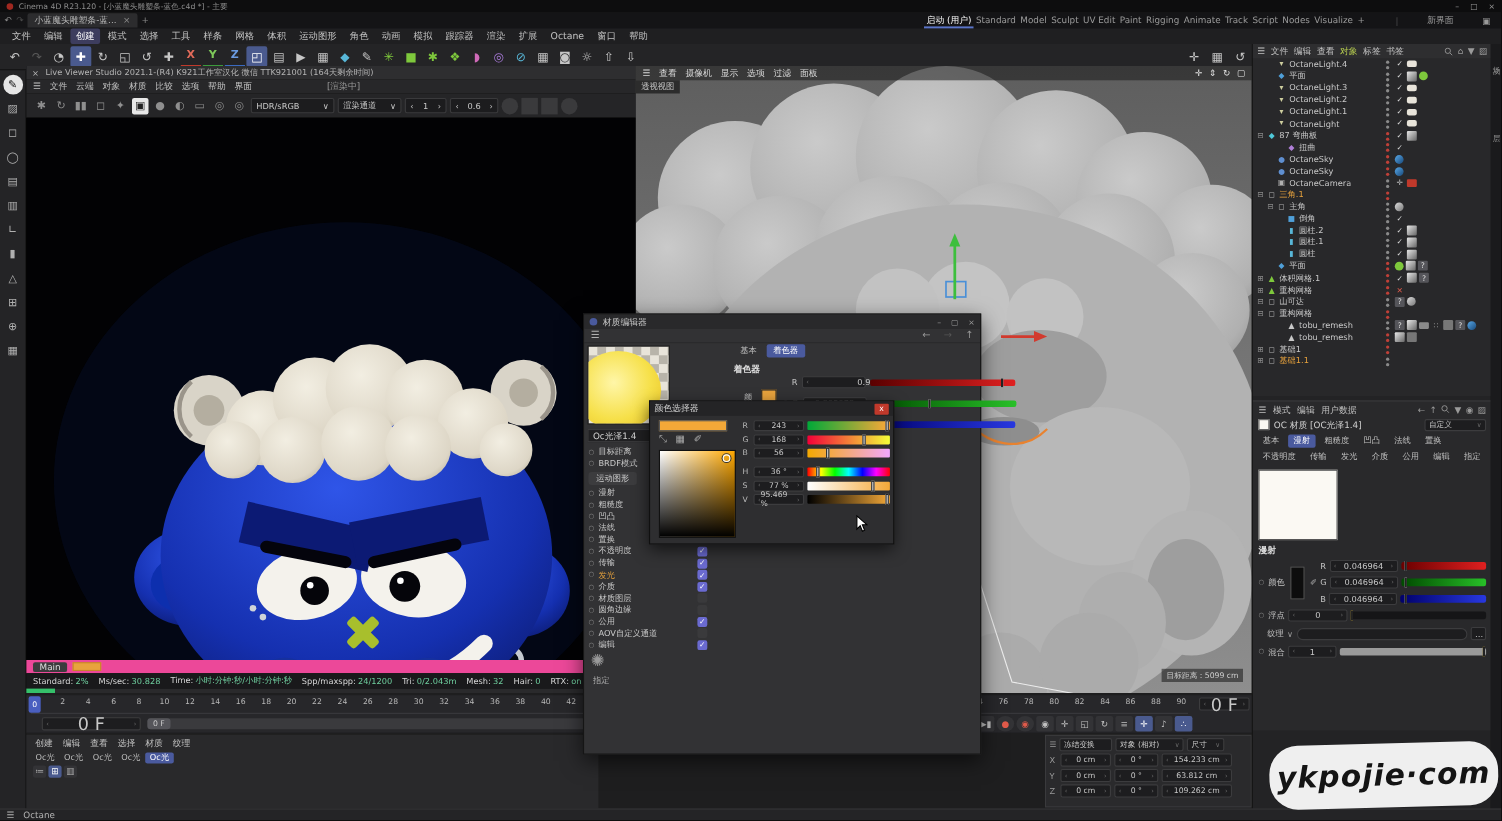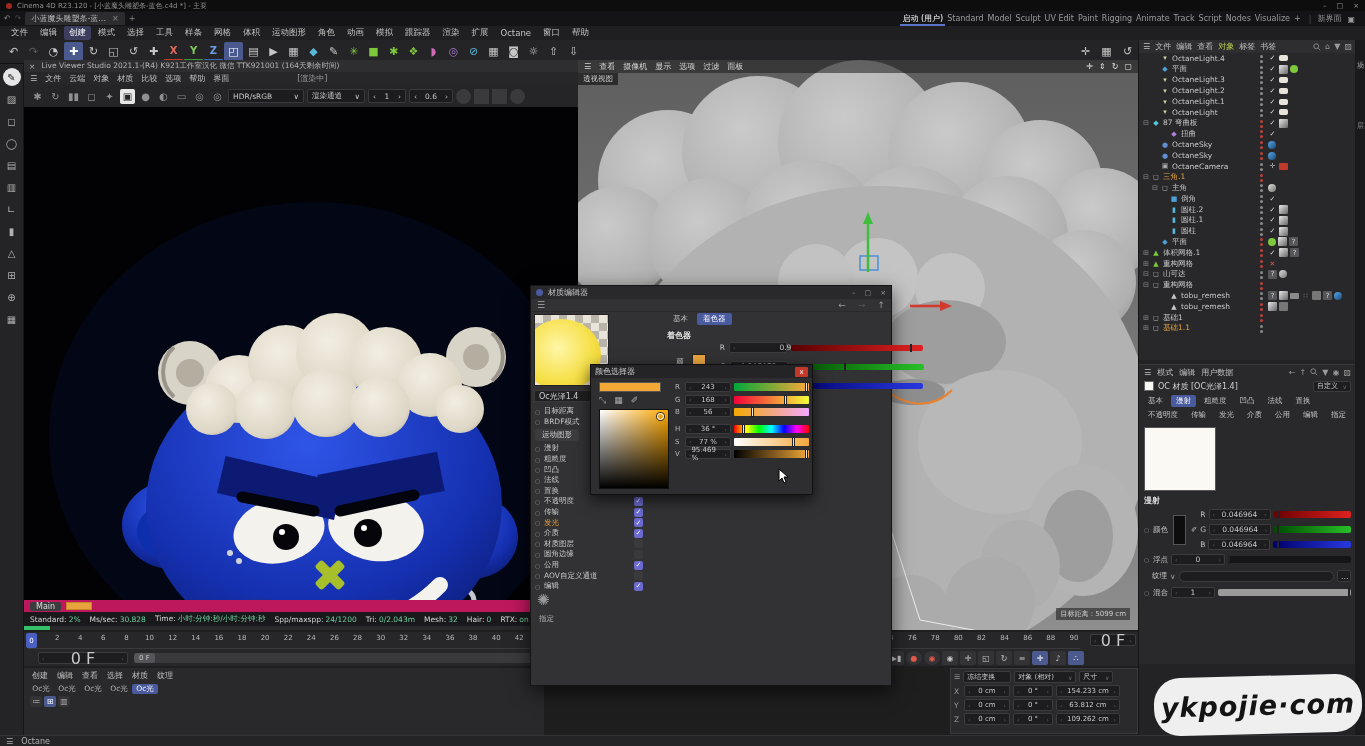--- a/index.html
+++ b/index.html
@@ -4,21 +4,21 @@
 <style>
   html,body{margin:0;padding:0;background:#000;}
   *{box-sizing:border-box;font-family:"DejaVu Sans","Liberation Sans",sans-serif;}
   #root{position:relative;width:1365px;height:746px;background:#1e1e1f;overflow:hidden;color:#c8c8c8;}
   .abs{position:absolute;}
   
   .titlebar{left:0;top:0;width:1365px;height:11px;background:#0d0d0e;font-size:7px;color:#8f8f8f;display:flex;align-items:center;padding:0 6px;gap:5px;}
   .windots{margin-left:auto;display:flex;gap:10px;color:#9a9a9a;font-size:7px;}
   .tabbar{left:0;top:11px;width:1365px;height:15px;background:#141416;display:flex;align-items:center;padding:0 4px;gap:4px;font-size:8px;}
   .doctab{background:#2c2c2e;height:13px;display:flex;align-items:center;gap:6px;padding:0 6px;color:#b8b8b8;border-radius:2px 2px 0 0;}
-  .wsgroup{margin-left:auto;display:flex;align-items:flex-end;gap:6px;font-size:8px;color:#9a9a9a;padding-right:6px;}
+  .wsgroup{margin-left:auto;display:flex;align-items:flex-end;gap:26px;font-size:8px;color:#9a9a9a;padding-right:6px;}
   .ws{padding:1px 2px;}
   .ws.active{color:#fff;border-bottom:2px solid #5a74c8;}
   .menubar{left:0;top:26px;width:1365px;height:14px;background:#1f1f21;display:flex;align-items:center;gap:2px;padding:0 6px;font-size:8.5px;}
   .mitem{padding:1px 5px;color:#c2c2c2;border-radius:2px;}
   .mitem.active{background:#3d3d5e;color:#fff;}
   .toolbar{left:0;top:40px;width:1365px;height:24px;background:#242426;border-bottom:1px solid #111;display:flex;align-items:center;gap:1px;padding:0 4px;}
   .tbtn{width:19px;height:19px;display:flex;align-items:center;justify-content:center;font-size:11px;color:#c6c6c6;border-radius:2px;}
   .tbtn.on{background:#4a5a8e;color:#fff;}
   .tbtn.dim{color:#5a5a5a;}
   .tbtn.ax{font-size:10px;font-weight:bold;}
@@ -33,21 +33,21 @@
   
   .lv{left:24px;top:60px;width:554px;height:570px;background:#0a0a0a;}
   .lv-title{height:12px;background:#2e2e30;display:flex;align-items:center;gap:6px;font-size:7.5px;color:#b4b4b4;padding:0 5px;}
   .lv-menu{height:13px;background:#272729;display:flex;align-items:center;gap:8px;font-size:8px;color:#c0c0c0;padding:0 6px;}
   .lv-center{margin-left:60px;color:#9a9a9a;}
   .lv-tools{height:22px;background:#252527;display:flex;align-items:center;gap:3px;padding:0 6px;}
   .lvi{width:15px;height:15px;display:flex;align-items:center;justify-content:center;color:#8f8f8f;font-size:10px;}
   .lvi.lockon{background:#e8e8e8;color:#222;border-radius:2px;}
   .chip{background:#1c1c1e;border:1px solid #3a3a3c;border-radius:2px;font-size:7.5px;color:#c8c8c8;display:flex;align-items:center;justify-content:space-between;padding:1px 4px;height:14px;}
   .lv-canvas{position:relative;height:493px;background:#000;overflow:hidden;}
-  .lv-tabs{height:12px;background:#be185d;display:flex;align-items:center;gap:5px;padding:0 6px;font-size:8px;}
+  .lv-tabs{height:12px;background:#ec4899;display:flex;align-items:center;gap:5px;padding:0 6px;font-size:8px;}
   .lv-tabs .main{background:#3c3c3e;color:#ddd;padding:0 6px;border-radius:2px;}
   .swatch-or{width:26px;height:8px;background:#e8a33d;border:1px solid #c8842a;}
   .lv-stats{height:14px;background:#19191b;display:flex;align-items:center;gap:9px;padding:0 6px;font-size:7.5px;white-space:nowrap;}
   .lv-stats b{color:#d6d6d6;font-weight:normal;}
   .lv-stats i{color:#6fcf9f;font-style:normal;margin-left:2px;}
   .lv-prog{height:4px;background:#2a2a2c;}
   .lv-prog>div{height:100%;width:26px;background:#35c06a;}
   
   .vp{left:578px;top:60px;width:560px;height:570px;background:linear-gradient(180deg,#5e5e5e,#8e8e8e);overflow:hidden;}
   .vp-menu{position:absolute;left:0;top:0;width:100%;height:13px;background:rgba(25,25,25,.55);display:flex;align-items:center;gap:8px;font-size:8px;color:#d8d8d8;padding:0 6px;z-index:3;}
@@ -111,21 +111,21 @@
   .tg.im{background:#777;}
   .tg.gr{color:#9a9a9a;}
   .ti.i-light{color:#cfcf9f;} .ti.i-plane{color:#4f9fd8;} .ti.i-sky{color:#5f8fd0;} .ti.i-cam{color:#b0b0b0;}
   .ti.i-nul{color:#b0b0b0;} .ti.i-bevel{color:#4f9fd8;} .ti.i-cyl{color:#58b7d8;} .ti.i-spline{color:#b07fd8;}
   .ti.i-bend{color:#4fc8d8;} .ti.i-volmesh{color:#7ec83c;} .ti.i-remesh{color:#7ec83c;} .ti.i-tri{color:#c8c8c8;}
   .attr{position:absolute;left:0;top:324px;width:217px;height:300px;background:#29292b;border-top:1px solid #3a3a3c;}
   .at-head{height:14px;display:flex;align-items:center;gap:6px;font-size:8px;color:#c0c0c0;padding:0 5px;}
   .at-head .right{margin-left:auto;display:flex;gap:4px;color:#9a9a9a;}
   .at-title{height:14px;display:flex;align-items:center;gap:4px;font-size:8px;color:#d0d0d0;padding:0 5px;}
   .at-title .sw{width:10px;height:10px;background:#faf8f2;border:1px solid #666;}
-  .at-title .dd{margin-left:auto;width:38px;height:11px;font-size:7px;}
+  .at-title .dd{margin-left:auto;width:56px;height:11px;font-size:7px;}
   .at-tabs{display:flex;flex-wrap:wrap;gap:2px 3px;padding:2px 4px;font-size:7.5px;}
   .at-tab{padding:1px 5px;color:#c0c0c0;border-radius:2px;}
   .at-tab.active{background:#4a5a9e;color:#fff;}
   .preview{width:72px;height:64px;background:#fbf9f3;border:1px solid #555;margin:4px 0 0 5px;}
   .sec{font-size:8px;color:#e0e0e0;padding:4px 5px 2px;font-weight:bold;}
   .prow{display:flex;align-items:center;gap:3px;padding:1px 5px;font-size:7.5px;color:#c0c0c0;}
   .dotc{color:#8a8a8a;font-size:6px;width:6px;}
   .slider{flex:1;height:7px;border-radius:2px;position:relative;}
   .slider .hd{position:absolute;top:-1px;width:2px;height:9px;background:#f0f0f0;border:1px solid #222;}
   .texfield{flex:1;height:11px;background:#1d1d1f;border:1px solid #3c3c3e;border-radius:6px;}

